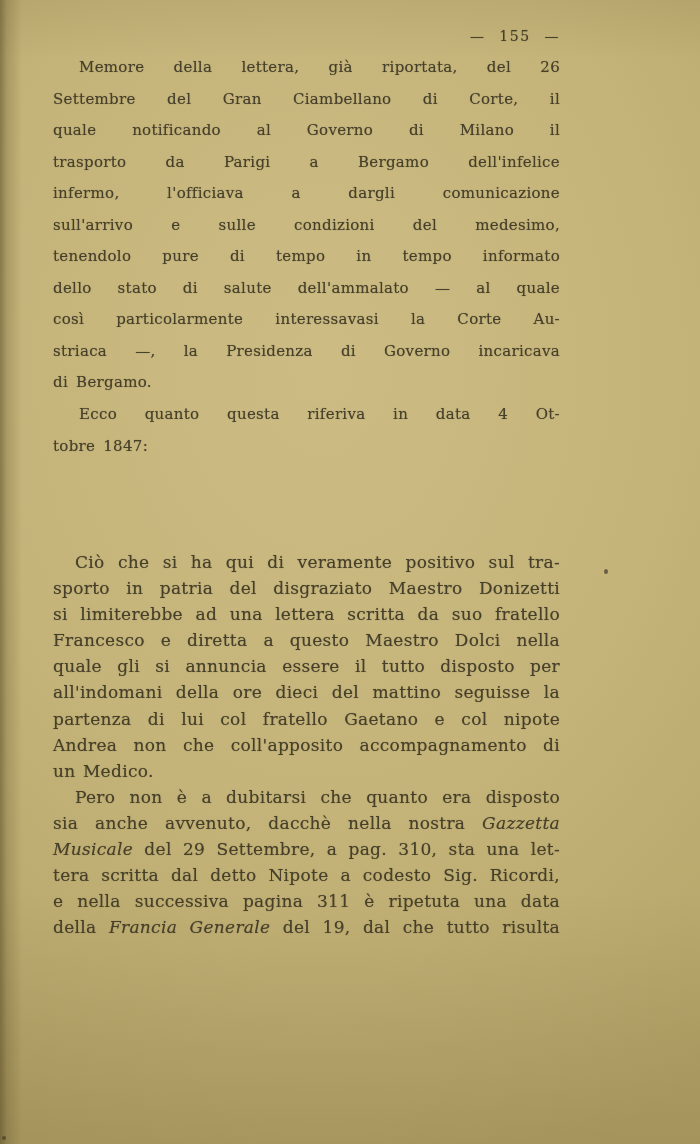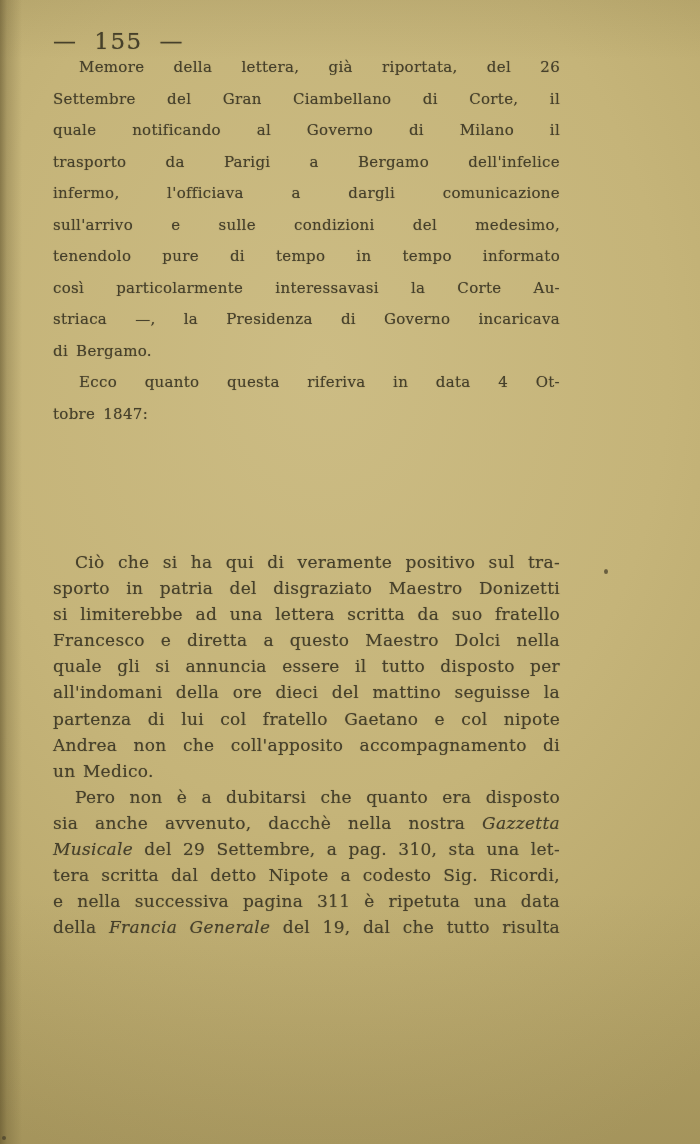--- a/index.html
+++ b/index.html
@@ -10,21 +10,21 @@
   .page {
     position: absolute; inset: 0;
     background:
       linear-gradient(90deg, rgba(74,62,28,0.50) 0px, rgba(74,62,28,0.22) 7px, rgba(74,62,28,0.0) 22px),
       linear-gradient(180deg, rgba(96,82,40,0.10) 0px, rgba(96,82,40,0.0) 60px),
       linear-gradient(180deg, rgba(0,0,0,0) 78%, rgba(90,76,36,0.18) 100%),
       radial-gradient(ellipse 95% 75% at 46% 32%, #ccbc84 0%, #c5b479 52%, #b5a468 100%);
   }
   .pagenum {
     position: absolute; top: 28px; left: 53px; width: 507px;
-    text-align: left; font-size: 23px; color: #46402b;
+    text-align: right; font-size: 14px; color: #46402b;
     letter-spacing: 1.5px; word-spacing: 8px;
     text-shadow: 0 0 1px rgba(70,62,35,0.55);
   }
   .sec {
     position: absolute; left: 53px; width: 507px; color: #46402b;
     text-shadow: 0 0 1px rgba(70,62,35,0.50);
     letter-spacing: 0.3px;
   }
   .sec.large { top: 52px;  font-size: 15px; line-height: 31.55px; word-spacing: 0.20em; }
   .sec.small { top: 549px; font-size: 17px;   line-height: 26.1px;  word-spacing: 0.10em; }
@@ -43,20 +43,21 @@
 <div class="page">
   <div class="pagenum">— 155 —</div>
   <div class="sec large">
       <div class="line indent"><span>Memore della lettera, già riportata, del 26</span></div>
       <div class="line"><span>Settembre del Gran Ciambellano di Corte, il</span></div>
       <div class="line"><span>quale notificando al Governo di Milano il</span></div>
       <div class="line"><span>trasporto da Parigi a Bergamo dell'infelice</span></div>
       <div class="line"><span>infermo, l'officiava a dargli comunicazione</span></div>
       <div class="line"><span>sull'arrivo e sulle condizioni del medesimo,</span></div>
       <div class="line"><span>tenendolo pure di tempo in tempo informato</span></div>
+      <div class="line"><span>dello stato di salute dell'ammalato — al quale</span></div>
       <div class="line"><span>così particolarmente interessavasi la Corte Au-</span></div>
       <div class="line"><span>striaca —, la Presidenza di Governo incaricava</span></div>
       <div class="line nojust"><span>di Bergamo.</span></div>
       <div class="line indent"><span>Ecco quanto questa riferiva in data 4 Ot-</span></div>
       <div class="line nojust"><span>tobre 1847:</span></div>
     </div>
   <div class="sec small">
       <div class="line indent"><span>Ciò che si ha qui di veramente positivo sul tra-</span></div>
       <div class="line"><span>sporto in patria del disgraziato Maestro Donizetti</span></div>
       <div class="line"><span>si limiterebbe ad una lettera scritta da suo fratello</span></div>

